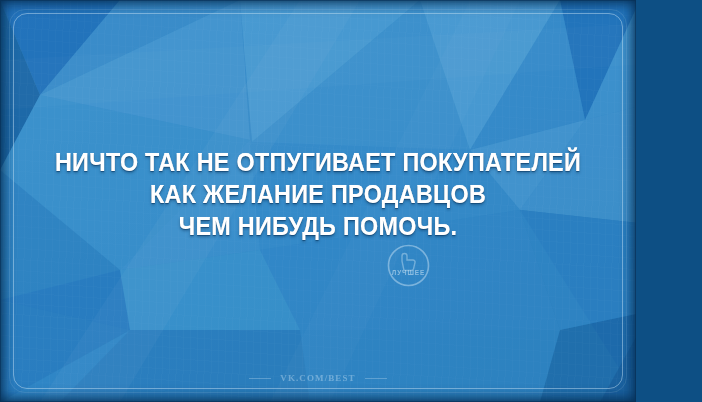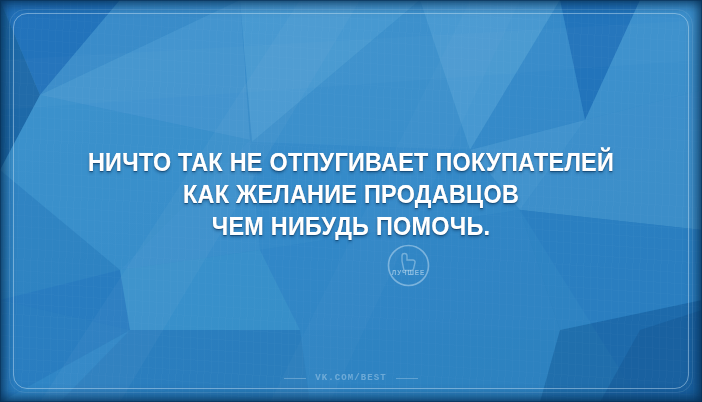--- a/index.html
+++ b/index.html
@@ -6,21 +6,21 @@
     margin: 0;
     padding: 0;
     background: #0d4f84;
   }
   body {
     font-family: "Liberation Sans", sans-serif;
   }
 
   #card {
     position: relative;
-    width: 702px;
+    width: 636px;
     height: 402px;
     overflow: hidden;
     background: #737373;
   }
 
   
   #poly {
     position: absolute;
     inset: 0;
     width: 702px;
@@ -145,21 +145,21 @@
     justify-content: center;
     gap: 9px;
     pointer-events: none;
   }
   .dash {
     width: 22px;
     height: 1px;
     background: rgba(210,233,249,0.30);
   }
   #source-text {
-    font-family: Liberation Mono, monospace;
+    font-family: Liberation Serif, serif;
     font-size: 9px;
     font-weight: bold;
     letter-spacing: 1.1px;
     color: rgba(212,234,250,0.38);
     white-space: nowrap;
   }
 </style>
 </head>
 <body>
 

